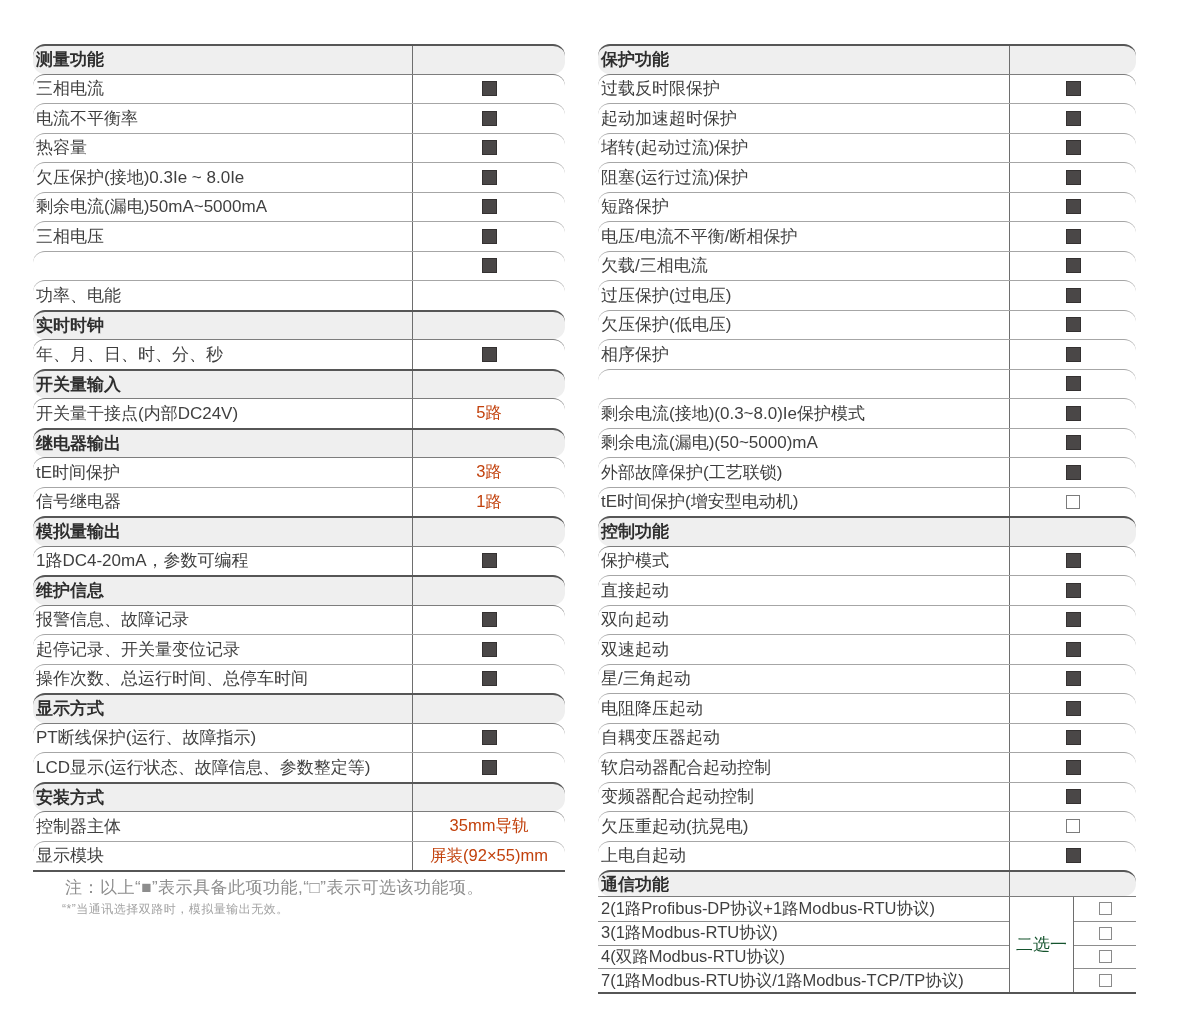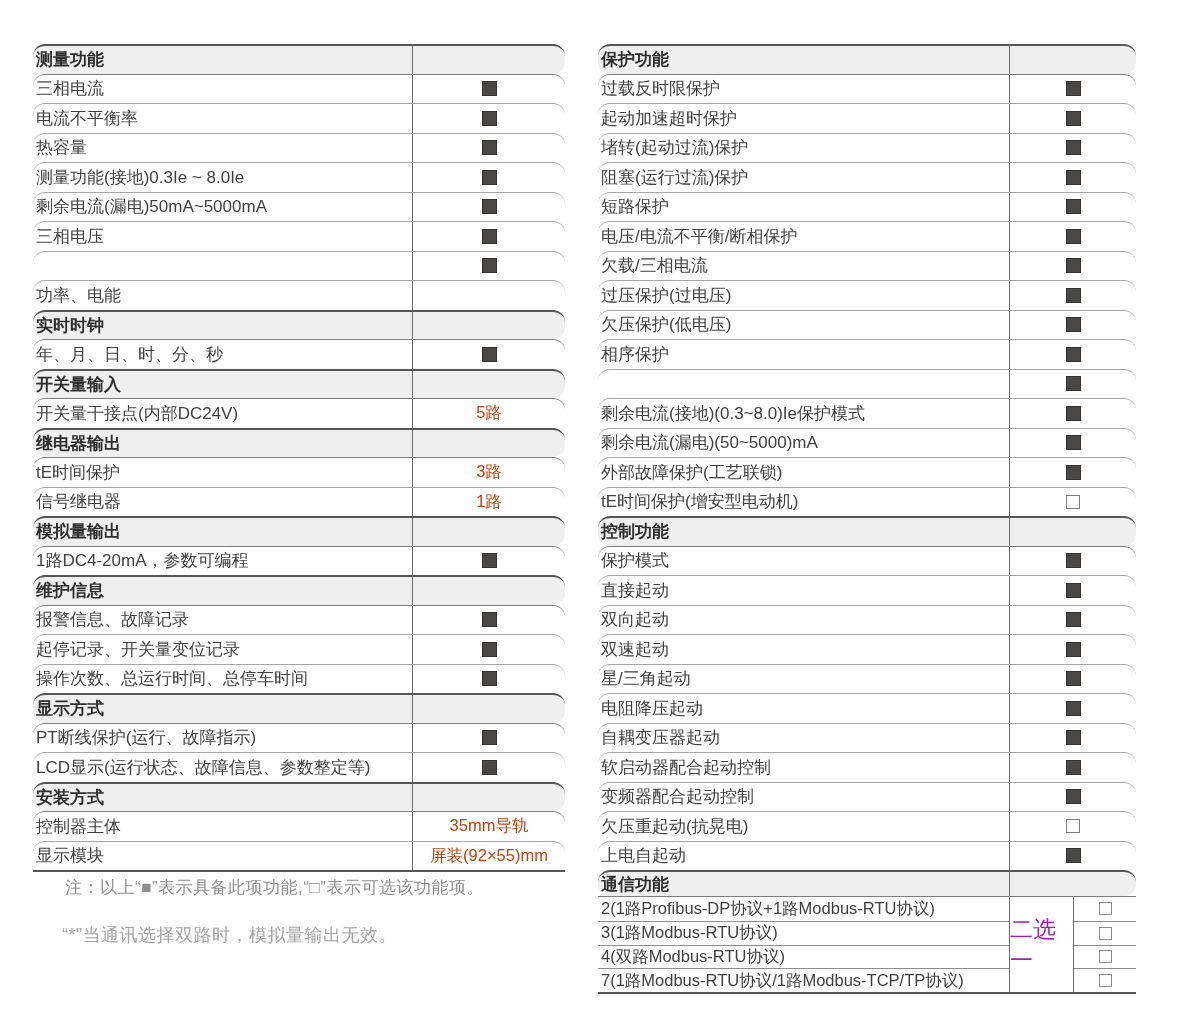--- a/index.html
+++ b/index.html
@@ -45,31 +45,31 @@
   .comm-labels { width: 411px; display: flex; flex-direction: column; }
   .comm-label-row {
     height: 23.75px; display: flex; align-items: center;
     padding-left: 3px; font-size: 16.5px; color: #3f3f3f; white-space: nowrap; overflow: hidden;
   }
   .comm-label-row:not(:first-child) { border-top: 1px solid #8d8d8d; }
   .comm-selector {
     width: 65px;
     border-left: 1.5px solid #6e6e6e; border-right: 1.5px solid #6e6e6e;
     display: flex; align-items: center; justify-content: center;
-    font-size: 23px; color: #a21caf;
+    font-size: 17px; color: #14532d;
   }
   .comm-checks { width: 62px; display: flex; flex-direction: column; }
   .comm-check-cell { height: 23.75px; display: flex; align-items: center; justify-content: center; }
   .comm-check-cell:not(:first-child) { border-top: 1px solid #8d8d8d; }
   .checkbox { width: 13px; height: 13px; background: #ffffff; border: 1.5px solid #8a8a8a; }
 
   
   #notes { position: absolute; left: 33px; top: 876px; width: 545px; }
   .note-line1 { font-size: 17px;   color: #8d8d8d; letter-spacing: 0.5px; margin-left: 32px; }
-  .note-line2 { font-size: 18px; color: #a3a3a3; margin-top: 24px; padding-left: 29px; letter-spacing: 0.5px; }
+  .note-line2 { font-size: 12px; color: #a3a3a3; margin-top: 2px; padding-left: 29px; letter-spacing: 0.5px; }
 </style>
 </head>
 <body>
 
 <div id="left-table" class="spec-table">
     <div class="row header">
       <div class="cell label">测量功能</div>
       <div class="cell value"></div>
     </div>
     <div class="row">
@@ -84,21 +84,21 @@
         <span class="sq-filled"></span>
       </div>
     </div>
     <div class="row">
       <div class="cell label">热容量</div>
       <div class="cell value">
         <span class="sq-filled"></span>
       </div>
     </div>
     <div class="row">
-      <div class="cell label">测量功能(接地)0.3Ie ~ 8.0Ie</div>
+      <div class="cell label">欠压保护(接地)0.3Ie ~ 8.0Ie</div>
       <div class="cell value">
         <span class="sq-filled"></span>
       </div>
     </div>
     <div class="row">
       <div class="cell label">剩余电流(漏电)50mA~5000mA</div>
       <div class="cell value">
         <span class="sq-filled"></span>
       </div>
     </div>

